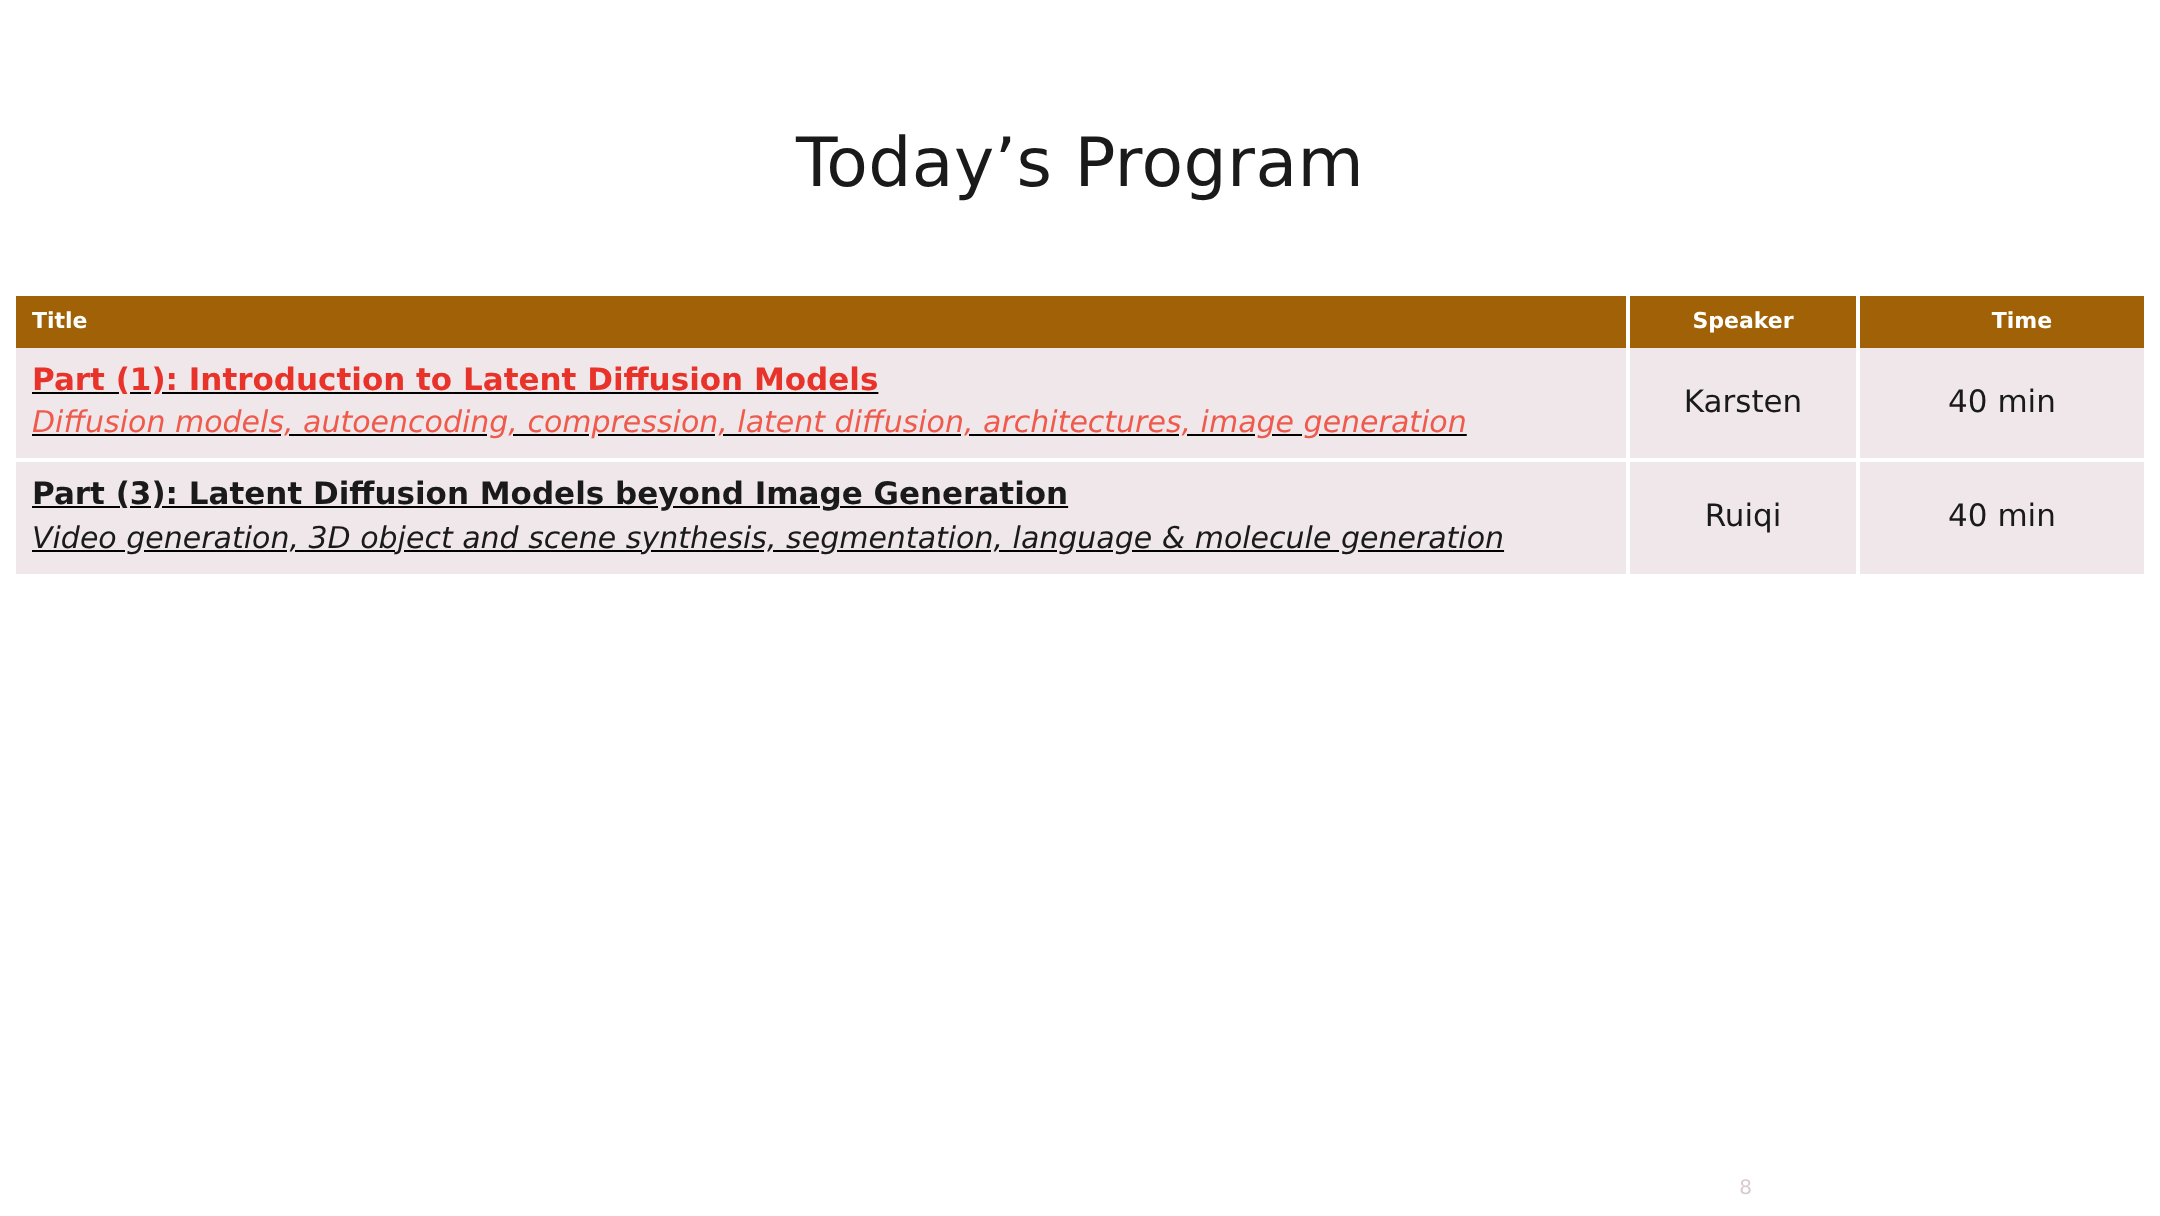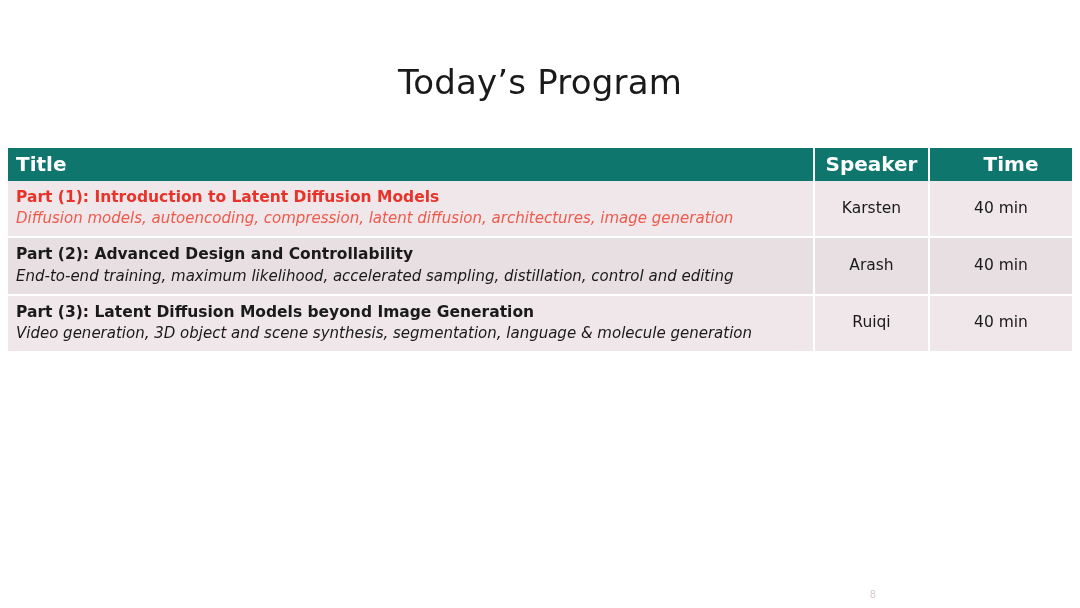--- a/index.html
+++ b/index.html
@@ -38,23 +38,23 @@
     left: 8px;
     width: 1064px;
     border-collapse: collapse;
     table-layout: fixed;
   }
   .program-table col.c-title { width: 806px; }
   .program-table col.c-speaker { width: 115px; }
   .program-table col.c-time { width: 143px; }
 
   .program-table thead th {
-    background: #0f766e;
+    background: #a16207;
     color: #ffffff;
-    font-size: 20px;
+    font-size: 11px;
     font-weight: bold;
     padding: 4px 8px 5px 8px;
     border-right: 2px solid #ffffff;
     height: 17px;
     vertical-align: middle;
   }
   .program-table thead th.th-title {
     text-align: left;
   }
   .program-table thead th.th-speaker,
@@ -70,20 +70,21 @@
     vertical-align: middle;
     padding: 6px 8px 8px 8px;
     border-bottom: 2px solid #ffffff;
   }
   .row-a td { background: #efe7ea; }
   .row-b td { background: #e8dfe3; }
 
   td.cell-title {
     text-align: left;
     border-right: 2px solid #ffffff;
+    text-decoration: underline;
   }
   td.cell-speaker,
   td.cell-time {
     text-align: center;
     font-size: 15.5px;
     color: #1a1a1a;
     border-right: 2px solid #ffffff;
   }
   td.cell-time { border-right: none; }
 
@@ -147,28 +148,20 @@
 
       <tr class="row-a">
         <td class="cell-title hl">
           <div class="t-main">Part (1): Introduction to Latent Diffusion Models</div>
           <div class="t-sub">Diffusion models, autoencoding, compression, latent diffusion, architectures, image generation</div>
         </td>
         <td class="cell-speaker">Karsten</td>
         <td class="cell-time">40 min</td>
       </tr>
 
-      <tr class="row-b">
-        <td class="cell-title">
-          <div class="t-main">Part (2): Advanced Design and Controllability</div>
-          <div class="t-sub">End-to-end training, maximum likelihood, accelerated sampling, distillation, control and editing</div>
-        </td>
-        <td class="cell-speaker">Arash</td>
-        <td class="cell-time">40 min</td>
-      </tr>
 
       <tr class="row-a">
         <td class="cell-title">
           <div class="t-main">Part (3): Latent Diffusion Models beyond Image Generation</div>
           <div class="t-sub">Video generation, 3D object and scene synthesis, segmentation, language &amp; molecule generation</div>
         </td>
         <td class="cell-speaker">Ruiqi</td>
         <td class="cell-time">40 min</td>
       </tr>
 

